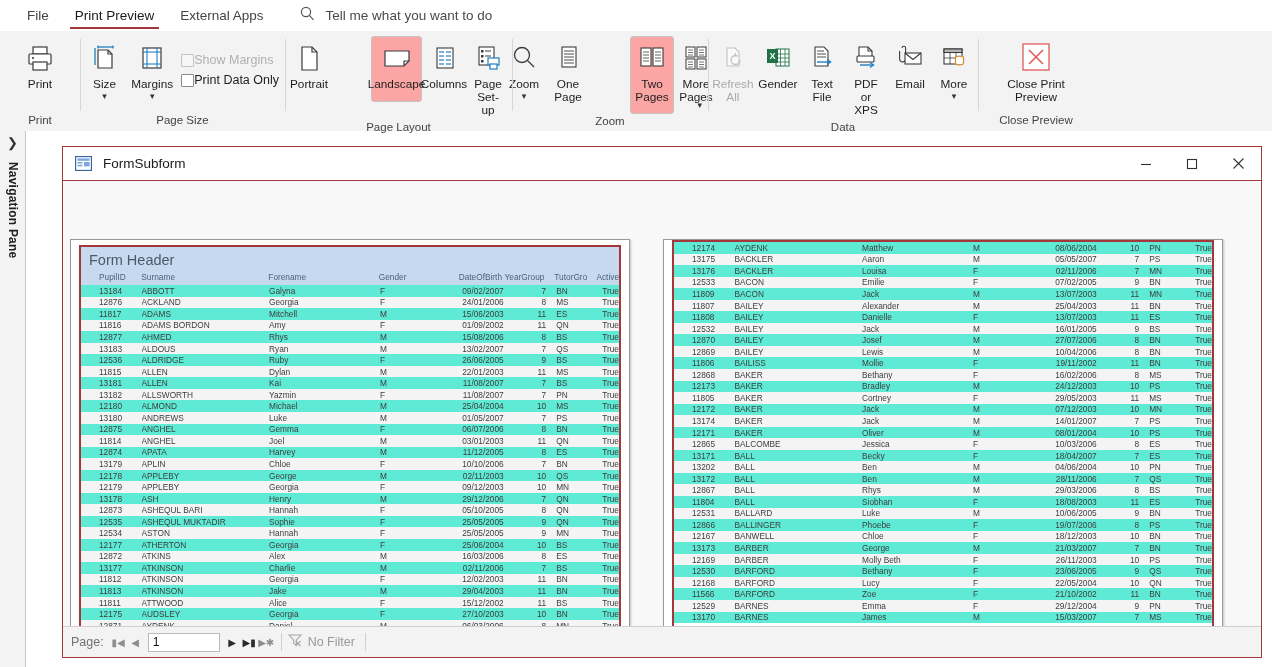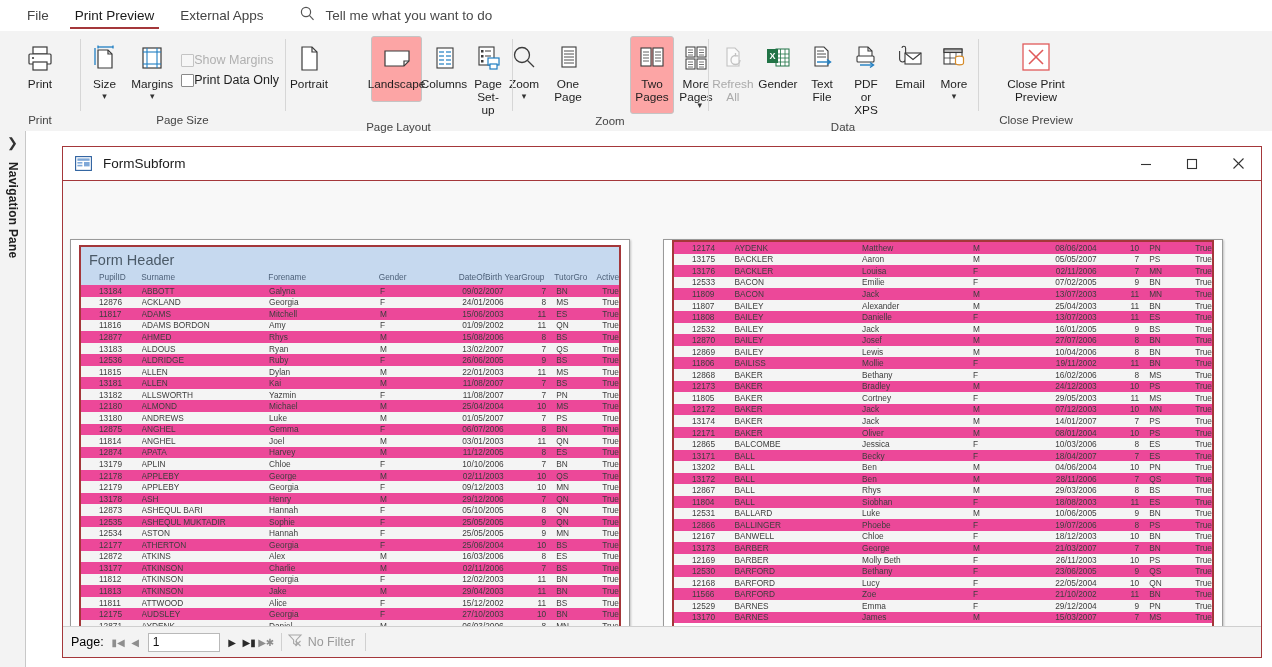--- a/index.html
+++ b/index.html
@@ -209,21 +209,21 @@
   .fh-title {
     font-size: 14.5px; color: #4b5a68;
     padding: 1px 0 3px 8px;
     font-weight: normal;
   }
   .thead { display: flex; padding: 1px 0 3px 0; justify-content: center; }
   .thead span {
     font-size: 8.3px; color: #4e6179; white-space: nowrap;
   }
 
-  .tbody { background: #ec4899; }
+  .tbody { background: #5eead4; }
   .trow {
     display: flex;
     height: 11.55px;
     align-items: center;
   }
   .trow.alt { background: #f4f4f4; }
   .trow span {
     font-size: 8.3px; color: #3d3d3d; white-space: nowrap;
     overflow: hidden;
   }
@@ -242,21 +242,21 @@
   .statusbar {
     position: absolute;
     left: 0; right: 0; bottom: 0;
     height: 31px;
     background: #f3f3f3;
     border-top: 1px solid #cfcfcf;
     display: flex; align-items: center;
     padding-left: 8px;
     gap: 0;
   }
-  .sb-label { font-size: 12.5px; color: #000000; margin-right: 6px; }
+  .sb-label { font-size: 12.5px; color: #737373; margin-right: 6px; }
   .navbtn {
     width: 17px; height: 20px;
     display: flex; align-items: center; justify-content: center;
     font-size: 10px; color: #8e8e8e; cursor: default;
   }
   .navbtn.on { color: #2a2a2a; }
   .pagebox {
     width: 72px; height: 19px;
     background: #fff; border: 1px solid #b9b9b9;
     margin: 0 4px;

